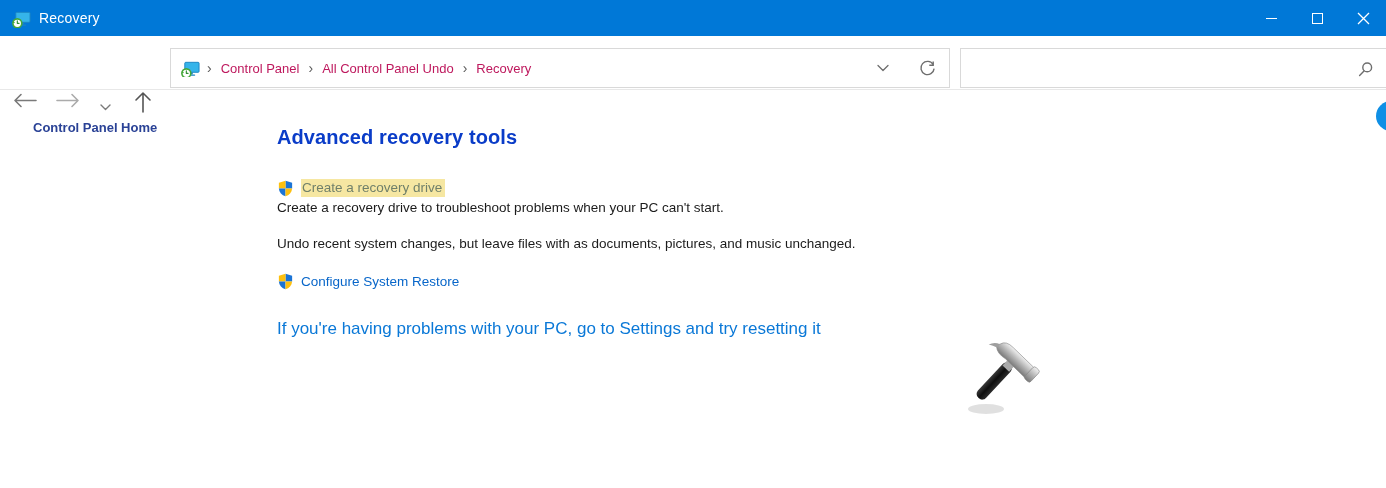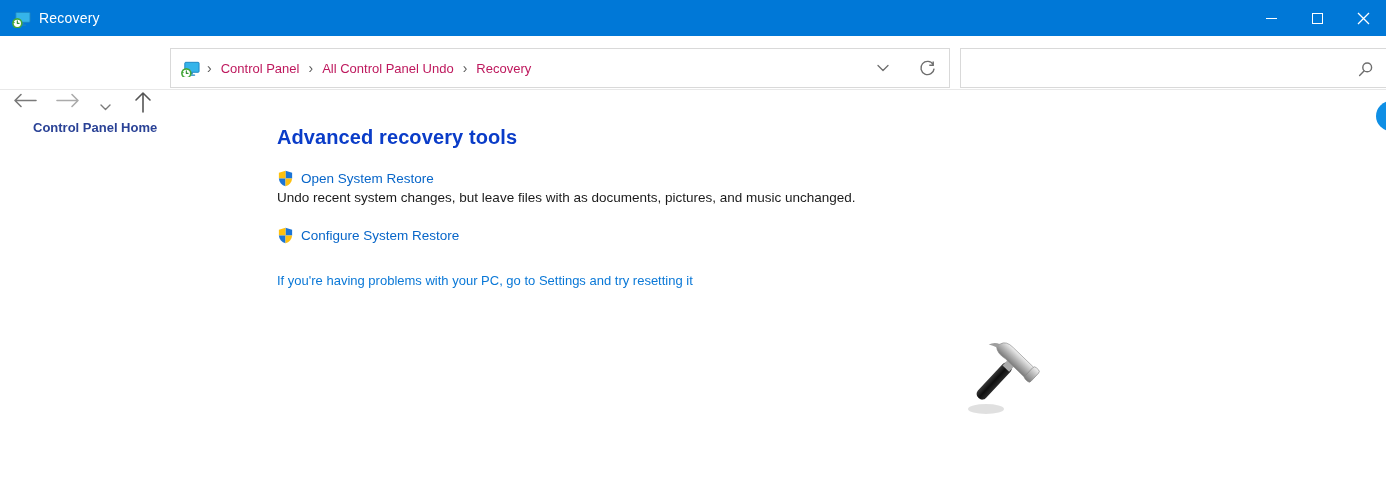--- a/index.html
+++ b/index.html
@@ -74,21 +74,21 @@
     font-size:20px; font-weight:700; color:#0a3cc8; letter-spacing:0.1px;
   }
   .item { margin-top:20px; }
   .item.first { margin-top:30px; }
   .item-link-row { display:flex; align-items:center; height:18px; }
   .shield { width:17px; height:17px; margin-right:7px; flex:0 0 auto; }
   .item-link { font-size:13.5px; color:#0866c9; cursor:pointer; text-decoration:none; }
   .item-link.hl { background:#f6e7a2; color:#70806a; padding:1px 3px 2px 1px; }
   .item-desc { margin-top:3px; font-size:13.5px; color:#1b1b1b; line-height:16px; }
   .footer-link {
-    margin-top:29px; font-size:13px; color:#0a78d7; cursor:pointer;
+    margin-top:29px; font-size:17px; color:#0a78d7; cursor:pointer;
   }
 
   
   .hammer { position:absolute; left:956px; top:336px; }
   .blue-dot {
     position:absolute; left:1376px; top:101px; width:30px; height:30px;
     border-radius:50%; background:#0f8fe5;
   }
 </style>
 </head>
@@ -186,28 +186,31 @@
       <path d="M7 10 L2.6 14.4" stroke="#6e6e6e" stroke-width="1.4" stroke-linecap="round"></path>
     </svg>
   </div>
 </div>
 
 <a class="sidebar-home">Control Panel Home</a>
 
 <div class="main">
   <h1>Advanced recovery tools</h1>
 
-
-  <div class="item">
+  <div class="item first">
     <div class="item-link-row">
       <svg class="shield" viewBox="0 0 20 20">
           <use href="#uac-shield-g"></use>
         </svg>
-      <a class="item-link">Open System Restore</a>
+      <a class="item-link hl">Create a recovery drive</a>
     </div>
+    <div class="item-desc">Create a recovery drive to troubleshoot problems when your PC can't start.</div>
+  </div>
+
+  <div class="item">
     <div class="item-desc">Undo recent system changes, but leave files with as documents, pictures, and music unchanged.</div>
   </div>
 
   <div class="item">
     <div class="item-link-row">
       <svg class="shield" viewBox="0 0 20 20">
           <use href="#uac-shield-g"></use>
         </svg>
       <a class="item-link">Configure System Restore</a>
     </div>

